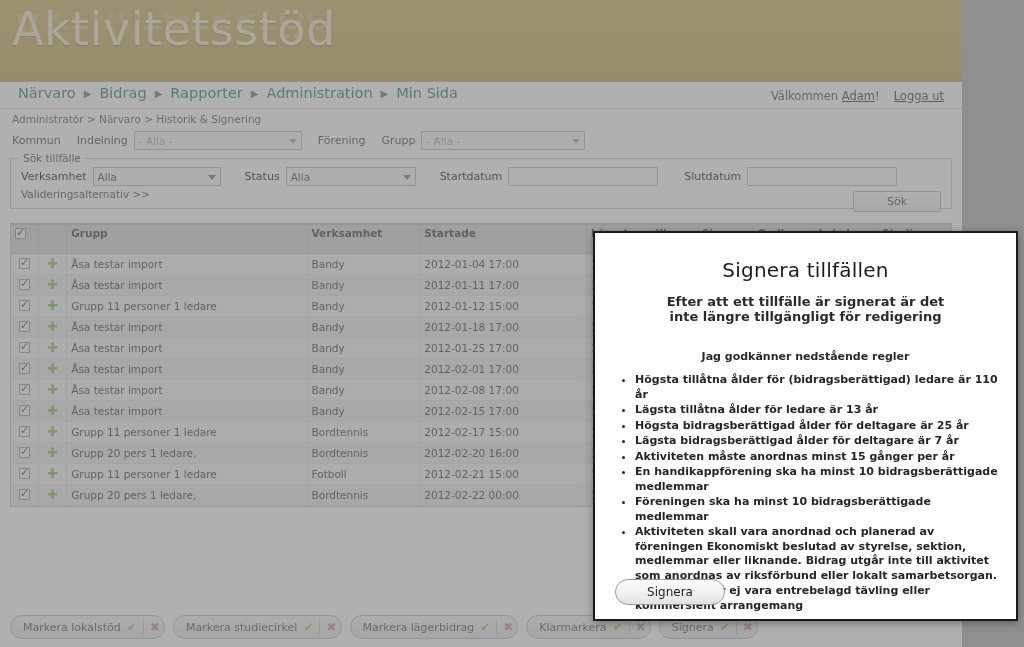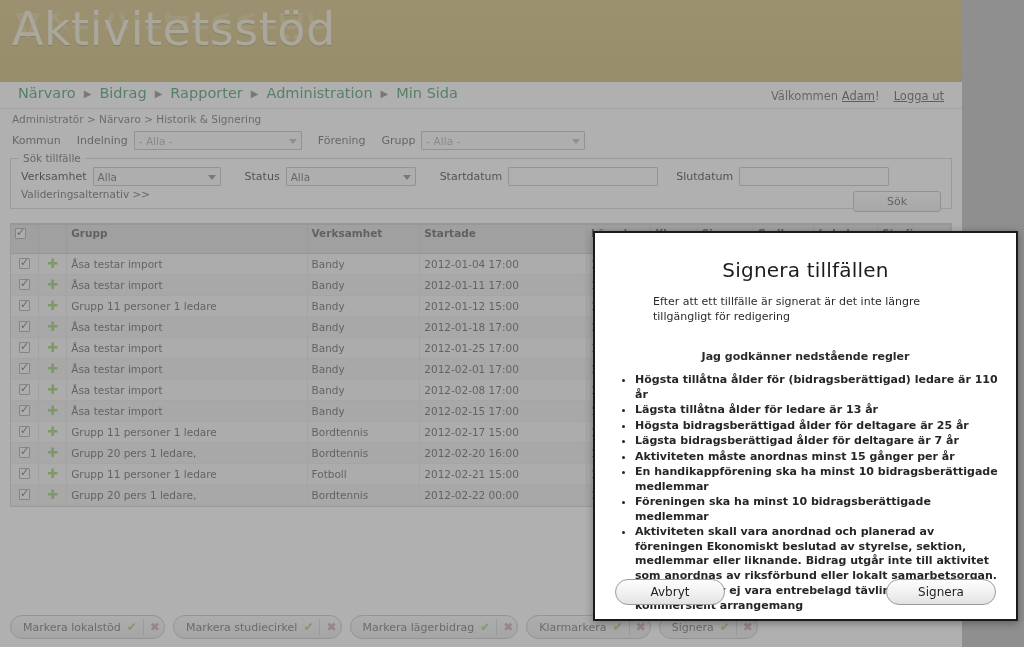--- a/index.html
+++ b/index.html
@@ -228,21 +228,22 @@
     box-shadow:0 2px 8px rgba(0,0,0,.35);
     font-family:"DejaVu Sans", sans-serif;
   }
   .modal h1 {
     margin:0; padding:25px 0 0 0;
     text-align:center;
     font-size:20px; font-weight:400; color:#1c1c1c;
     letter-spacing:.2px;
   }
   .modal .sub {
-    font-size:11px; font-weight:normal; color:#2b2b2b;
+    text-align:center;
+    font-size:13px; font-weight:bold; color:#2b2b2b;
     line-height:15px;
     margin:12px 58px 0 58px;
   }
   .modal .agree {
     text-align:center;
     font-size:11px; font-weight:bold; color:#2b2b2b;
     margin:26px 0 0 0;
   }
   .modal ul {
     margin:10px 14px 0 26px;
@@ -318,21 +319,21 @@
         <span>Alla</span>
         <span class="arrow"></span>
       </div>
       <label style="margin-left:18px">Status</label>
       <div class="selbox" style="width:130px">
         <span>Alla</span>
         <span class="arrow"></span>
       </div>
       <label style="margin-left:18px">Startdatum</label>
       <div class="txtbox"></div>
-      <label style="margin-left:12px">Slutdatum</label>
+      <label style="margin-left:20px">Slutdatum</label>
       <div class="txtbox"></div>
     </div>
     <div class="valid-link">Valideringsalternativ &gt;&gt;</div>
     <div class="sokbtn">Sök</div>
   </div>
 
   <div class="tablewrap">
     <table class="grid">
       <thead>
         <tr>
@@ -561,16 +562,15 @@
       <li>Lägsta tillåtna ålder för ledare är 13 år</li>
       <li>Högsta bidragsberättigad ålder för deltagare är 25 år</li>
       <li>Lägsta bidragsberättigad ålder för deltagare är 7 år</li>
       <li>Aktiviteten måste anordnas minst 15 gånger per år</li>
       <li>En handikappförening ska ha minst 10 bidragsberättigade medlemmar</li>
       <li>Föreningen ska ha minst 10 bidragsberättigade medlemmar</li>
       <li>Aktiviteten skall vara anordnad och planerad av föreningen Ekonomiskt beslutad av styrelse, sektion, medlemmar eller liknande. Bidrag utgår inte till aktivitet som anordnas av riksförbund eller lokalt samarbetsorgan.</li>
       <li>Aktiviteten får ej vara entrebelagd tävling eller kommersiellt arrangemang</li>
     </ul>
   <div class="modalbtns">
-    <div class="mbtn">Avbryt</div>
     <div class="mbtn">Signera</div>
   </div>
 </div>
 
 </body></html>

